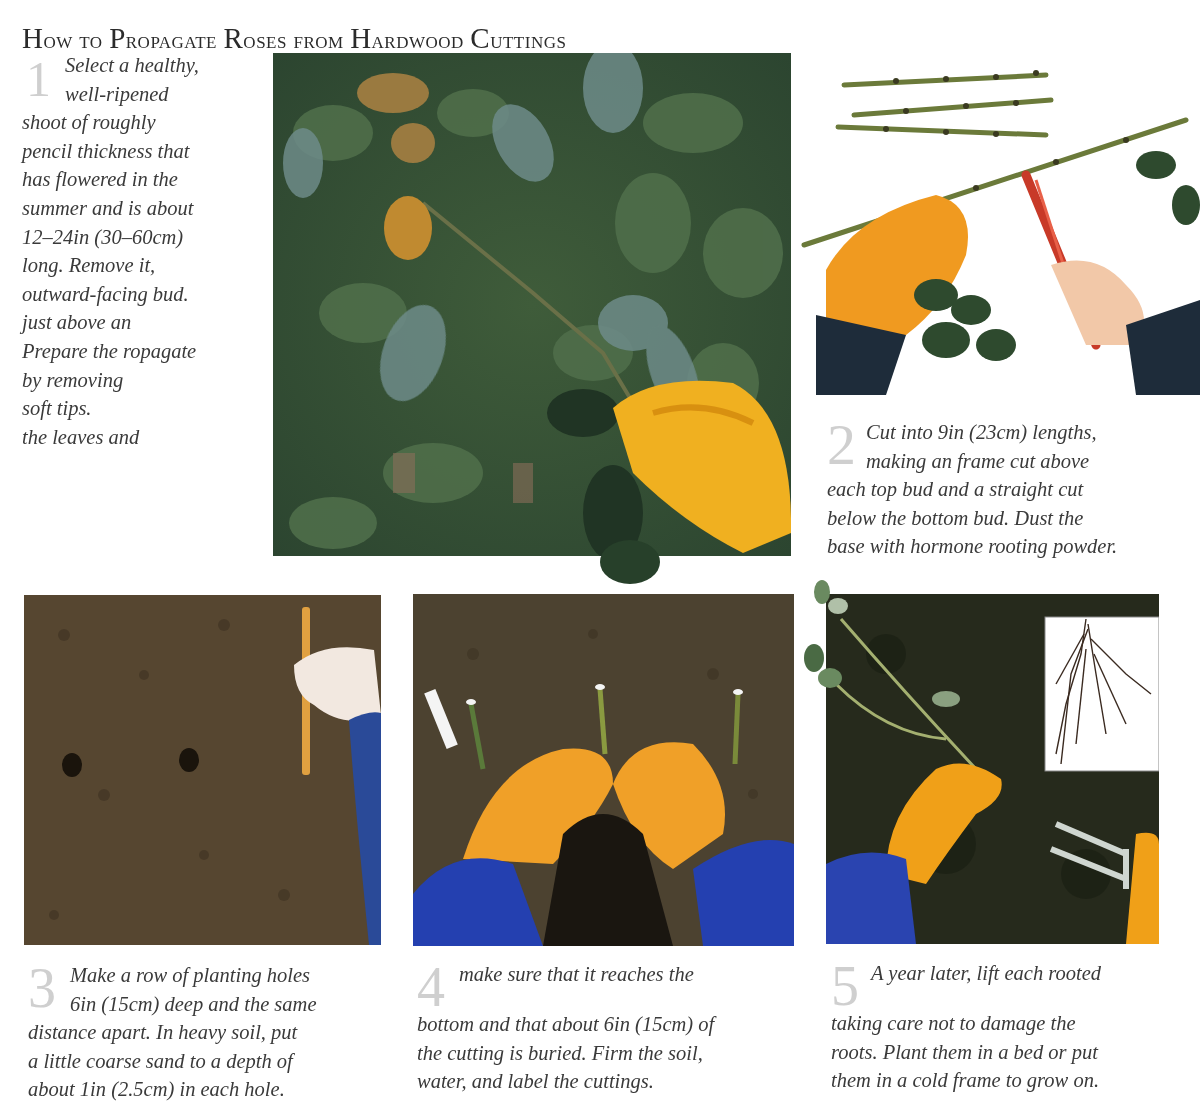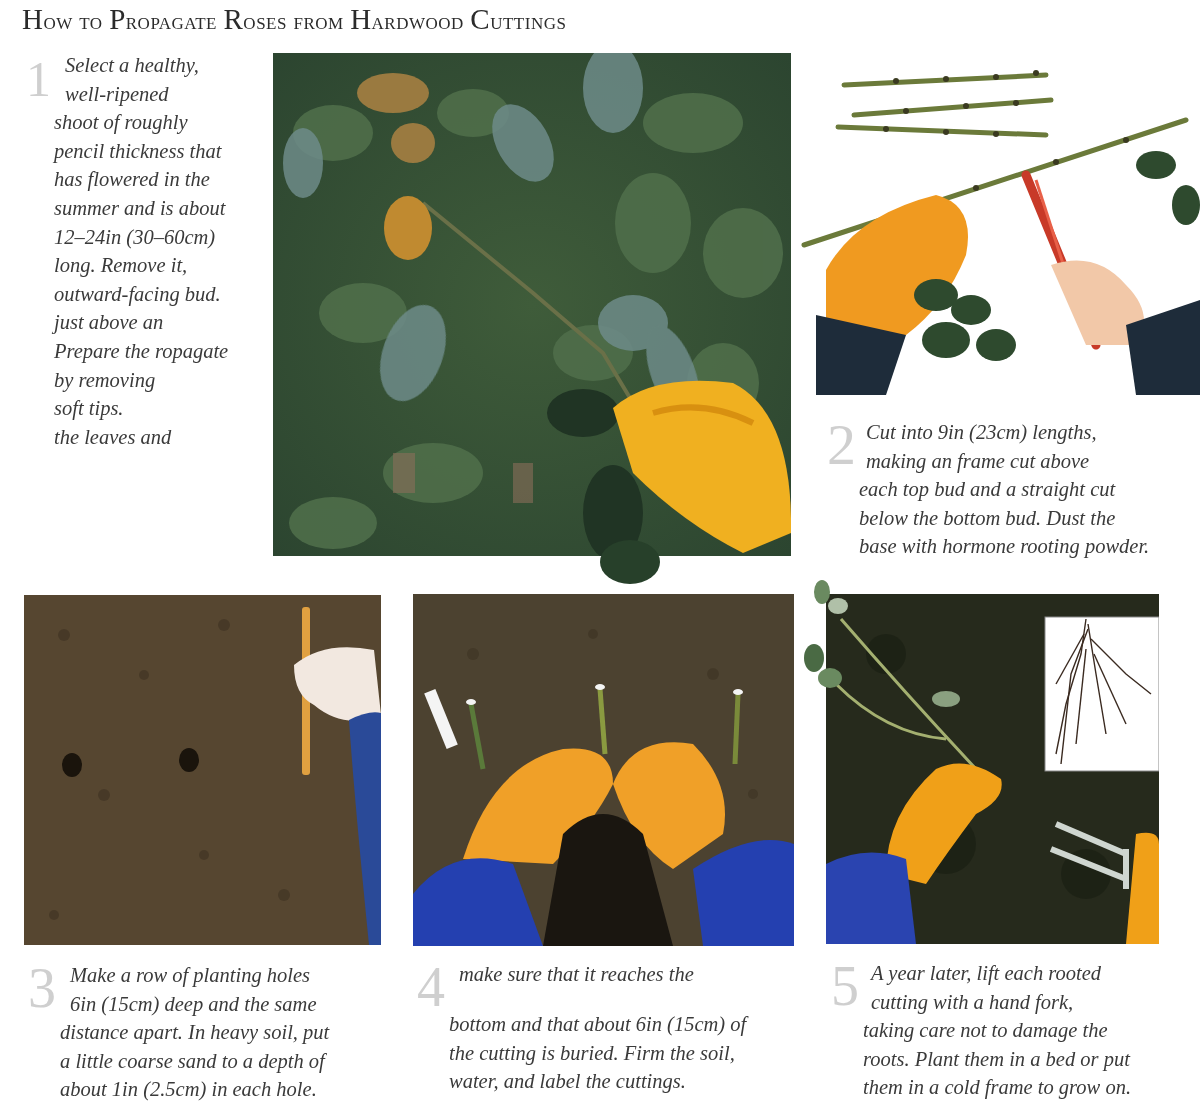--- a/index.html
+++ b/index.html
@@ -1,21 +1,21 @@
 <!DOCTYPE html>
 <html><head>
 <meta charset="utf-8">
 <style>
   html, body { margin: 0; padding: 0; background: #ffffff; }
   body { width: 1200px; height: 1119px; position: relative; overflow: hidden; font-family: "Liberation Serif", "DejaVu Serif", serif; color: #2a2a2a; }
-  .title { position: absolute; left: 22px; top: 3px; font-size: 24px; font-variant: small-caps; letter-spacing: 0.5px; color: #2b2b2b; white-space: nowrap; }
+  .title { position: absolute; left: 22px; top: 22px; font-size: 24px; font-variant: small-caps; letter-spacing: 0.5px; color: #2b2b2b; white-space: nowrap; }
   .title .big { font-size: 29px; }
   .step-text { position: absolute; font-style: italic; font-size: 20.5px; line-height: 28.6px; color: #3a3a3a; }
   .step-num { float: left; font-family: "Liberation Serif", serif; font-style: normal; font-size: 56px; line-height: 46px; color: #cfcfcf; margin: 4px 10px 0 0; }
-  .step-line { display: block; white-space: nowrap; margin-left: 32px; }
+  .step-line { display: block; white-space: nowrap; }
   .photo { position: absolute; overflow: hidden; }
   .photo svg { display: block; width: 100%; height: 100%; }
 </style>
 </head>
 <body>
 
 <div class="title" id="title"><span class="big">H</span><span>ow to </span><span class="big">P</span><span>ropagate </span><span class="big">R</span><span>oses from </span><span class="big">H</span><span>ardwood </span><span class="big">C</span><span>uttings</span></div>
 
 <div class="step-text" style="left:22px; top:51px; width:250px;">
   <span class="step-num" style="font-size:50px; line-height:44px; margin-top:6px; margin-right:14px; margin-left:4px;">1</span>
@@ -240,17 +240,16 @@
   <span class="step-num" style="margin-right:14px;">4</span>
   <span class="step-line">make sure that it reaches the</span>
   <span class="step-line" style="clear:left">bottom and that about 6in (15cm) of</span>
   <span class="step-line">the cutting is buried. Firm the soil,</span>
   <span class="step-line">water, and label the cuttings.</span>
 </div>
 
 <div class="step-text" style="left:831px; top:959px; width:369px;">
   <span class="step-num" style="margin-right:12px;">5</span>
   <span class="step-line">A year later, lift each rooted</span>
-  <span class="step-line">cutting with a hand fork,</span>
   <span class="step-line" style="clear:left">taking care not to damage the</span>
   <span class="step-line">roots. Plant them in a bed or put</span>
   <span class="step-line">them in a cold frame to grow on.</span>
 </div>
 
 </body></html>

